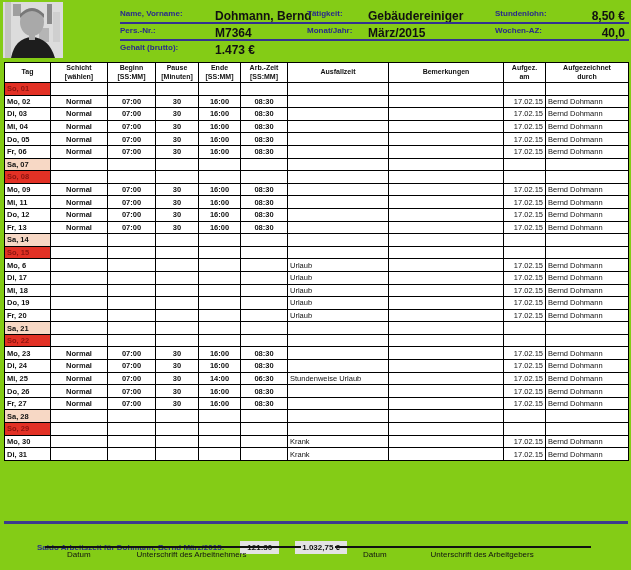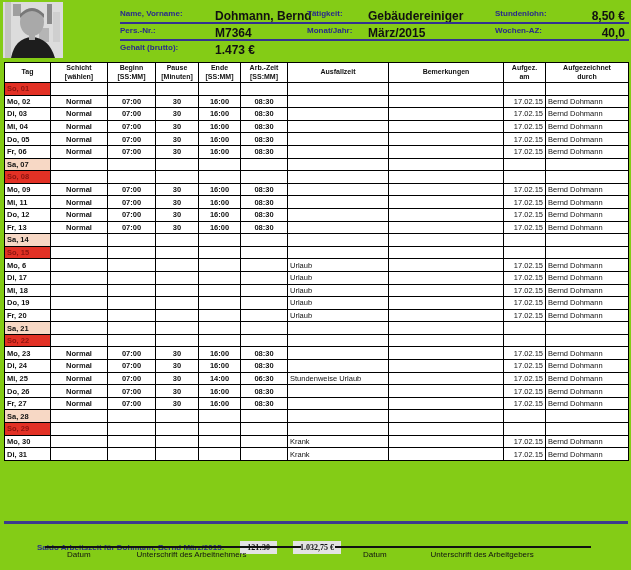--- a/index.html
+++ b/index.html
@@ -24,21 +24,21 @@
   td.bemerk   { font-weight:normal; font-size:6.5px; text-align:left; padding-left:4px; }
   td.aufgez   { font-weight:normal; text-align:right; padding-right:3px; }
   td.durch    { font-weight:normal; font-size:6.5px; text-align:left; padding-left:3px; }
   tr.sunday   td.day-cell { background:#E23125; color:#8B1410; }
   tr.saturday td.day-cell { background:#F7D8C5; color:#111; }
 
   
   .summary { position:absolute; left:4px; top:504px; width:624px; display:flex; align-items:center;margin-top:37px; }
   .summary .lbl { margin-left:33px; font-size:8px; font-weight:bold; color:#2A2A8C; white-space:nowrap; }
   .summary .val { margin-left:16px; font-size:8px; font-weight:bold; color:#111;
-                  background:#E3E3E3; padding:2px 7px; white-space:nowrap;font-family:Liberation Serif, serif; }
+                  background:#E3E3E3; padding:2px 7px; white-space:nowrap; }
   .bottom-rule { position:absolute; left:4px; top:521px; width:624px; height:3px; background:#3C3C8C; }
 
   
   .sig-group { position:absolute; top:546px; width:256px; border-top:2px solid #111; }
   .sig-group .labels { display:flex; font-size:8px; color:#111; margin-top:2px; }
   .sig-left  { left:45px; }
   .sig-right { left:335px; }
   .sig-left  .date-lbl { margin-left:22px; }
   .sig-left  .sig-lbl  { margin-left:46px; }
   .sig-right .date-lbl { margin-left:28px; }

